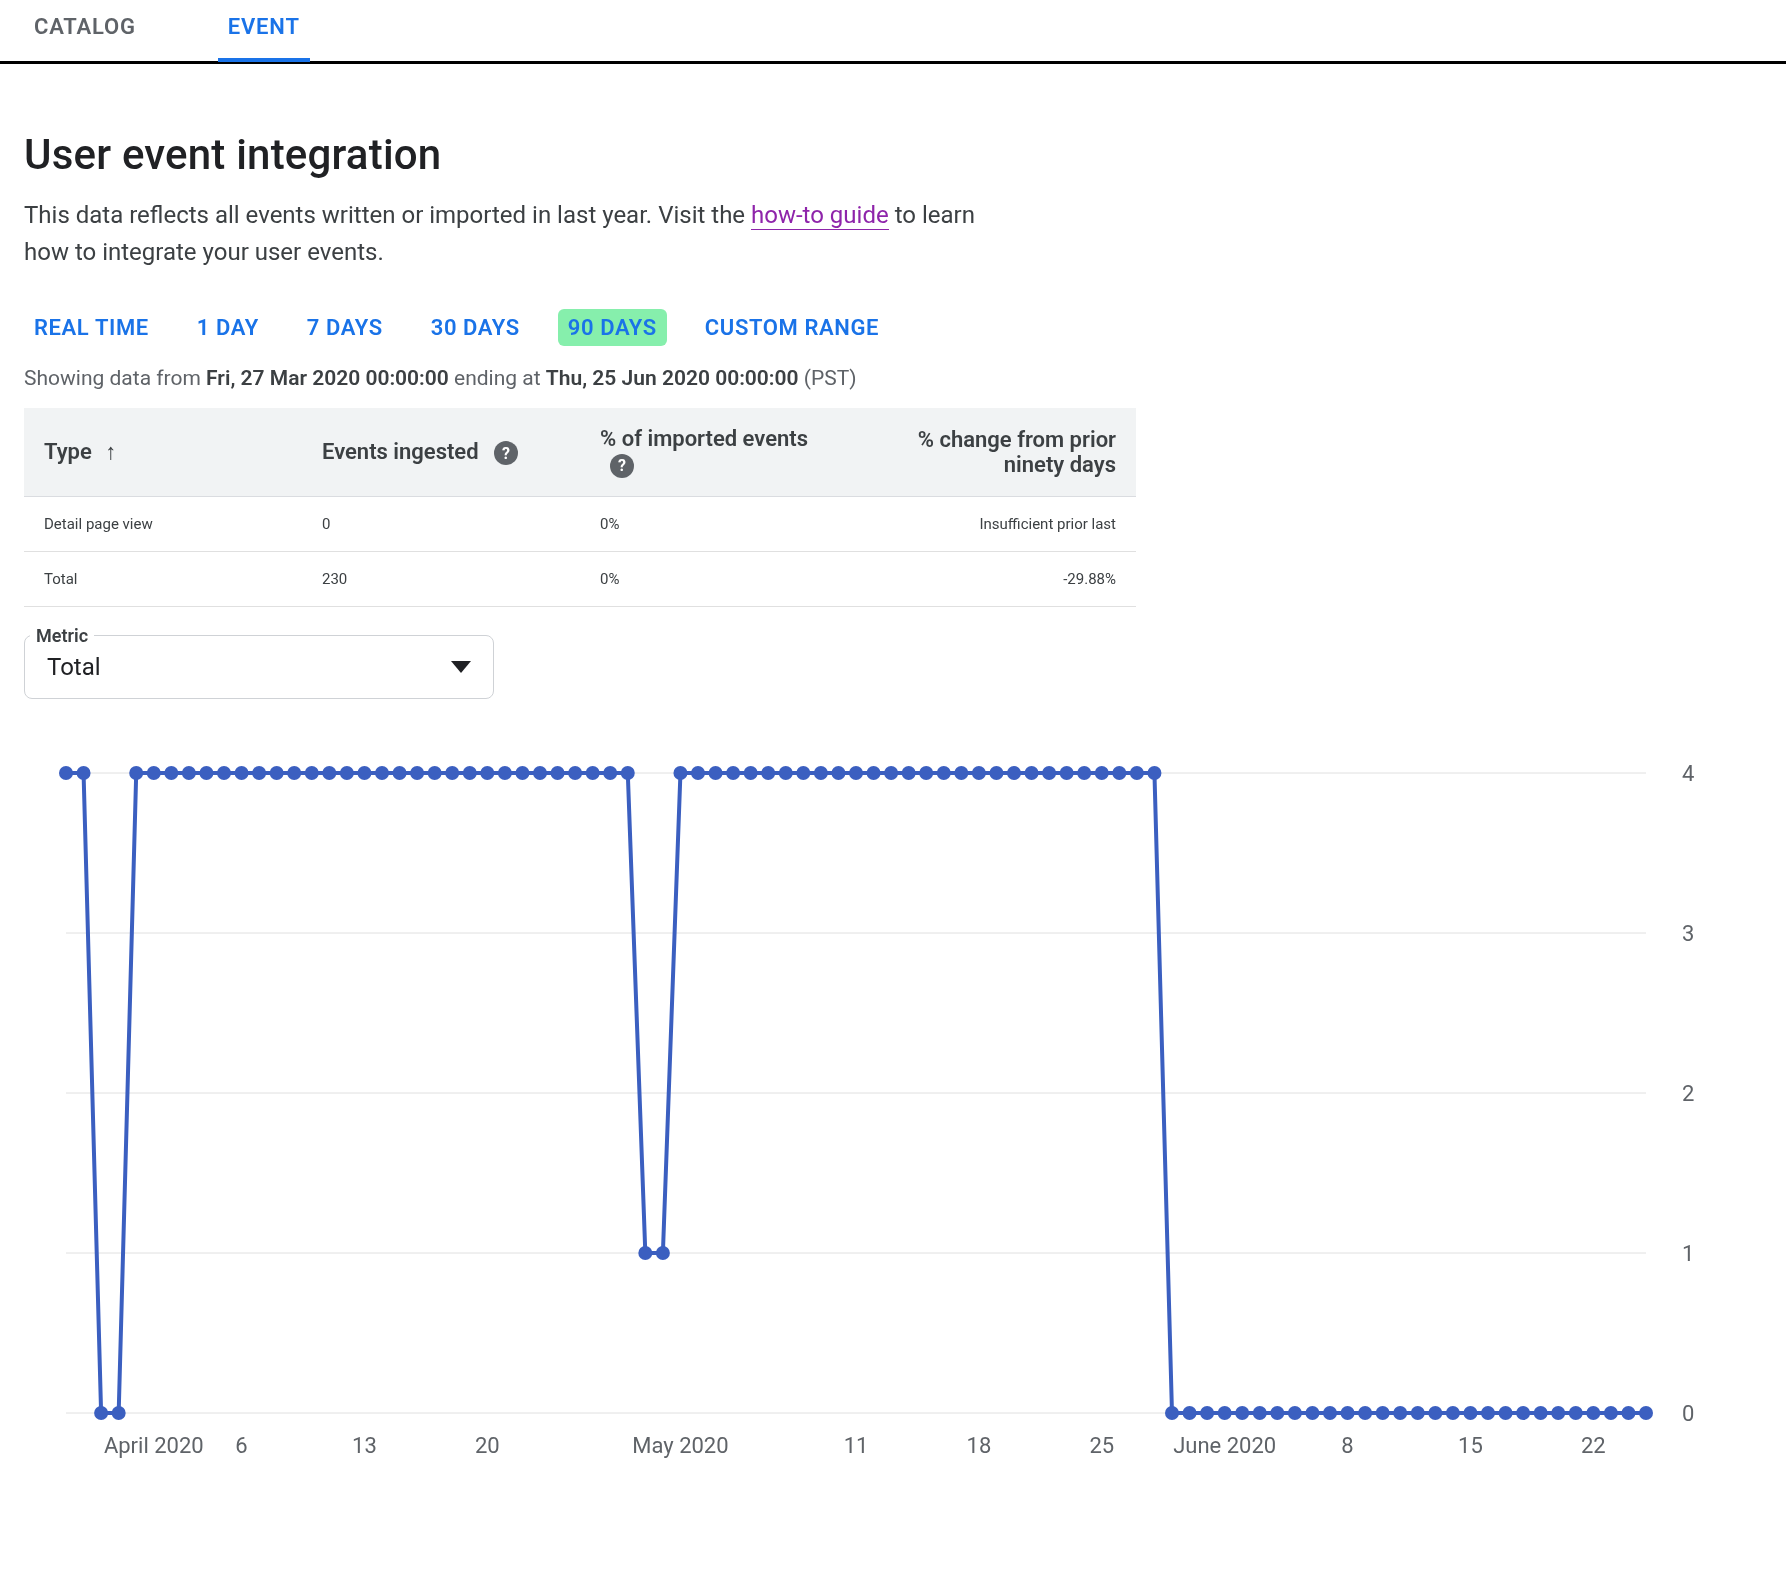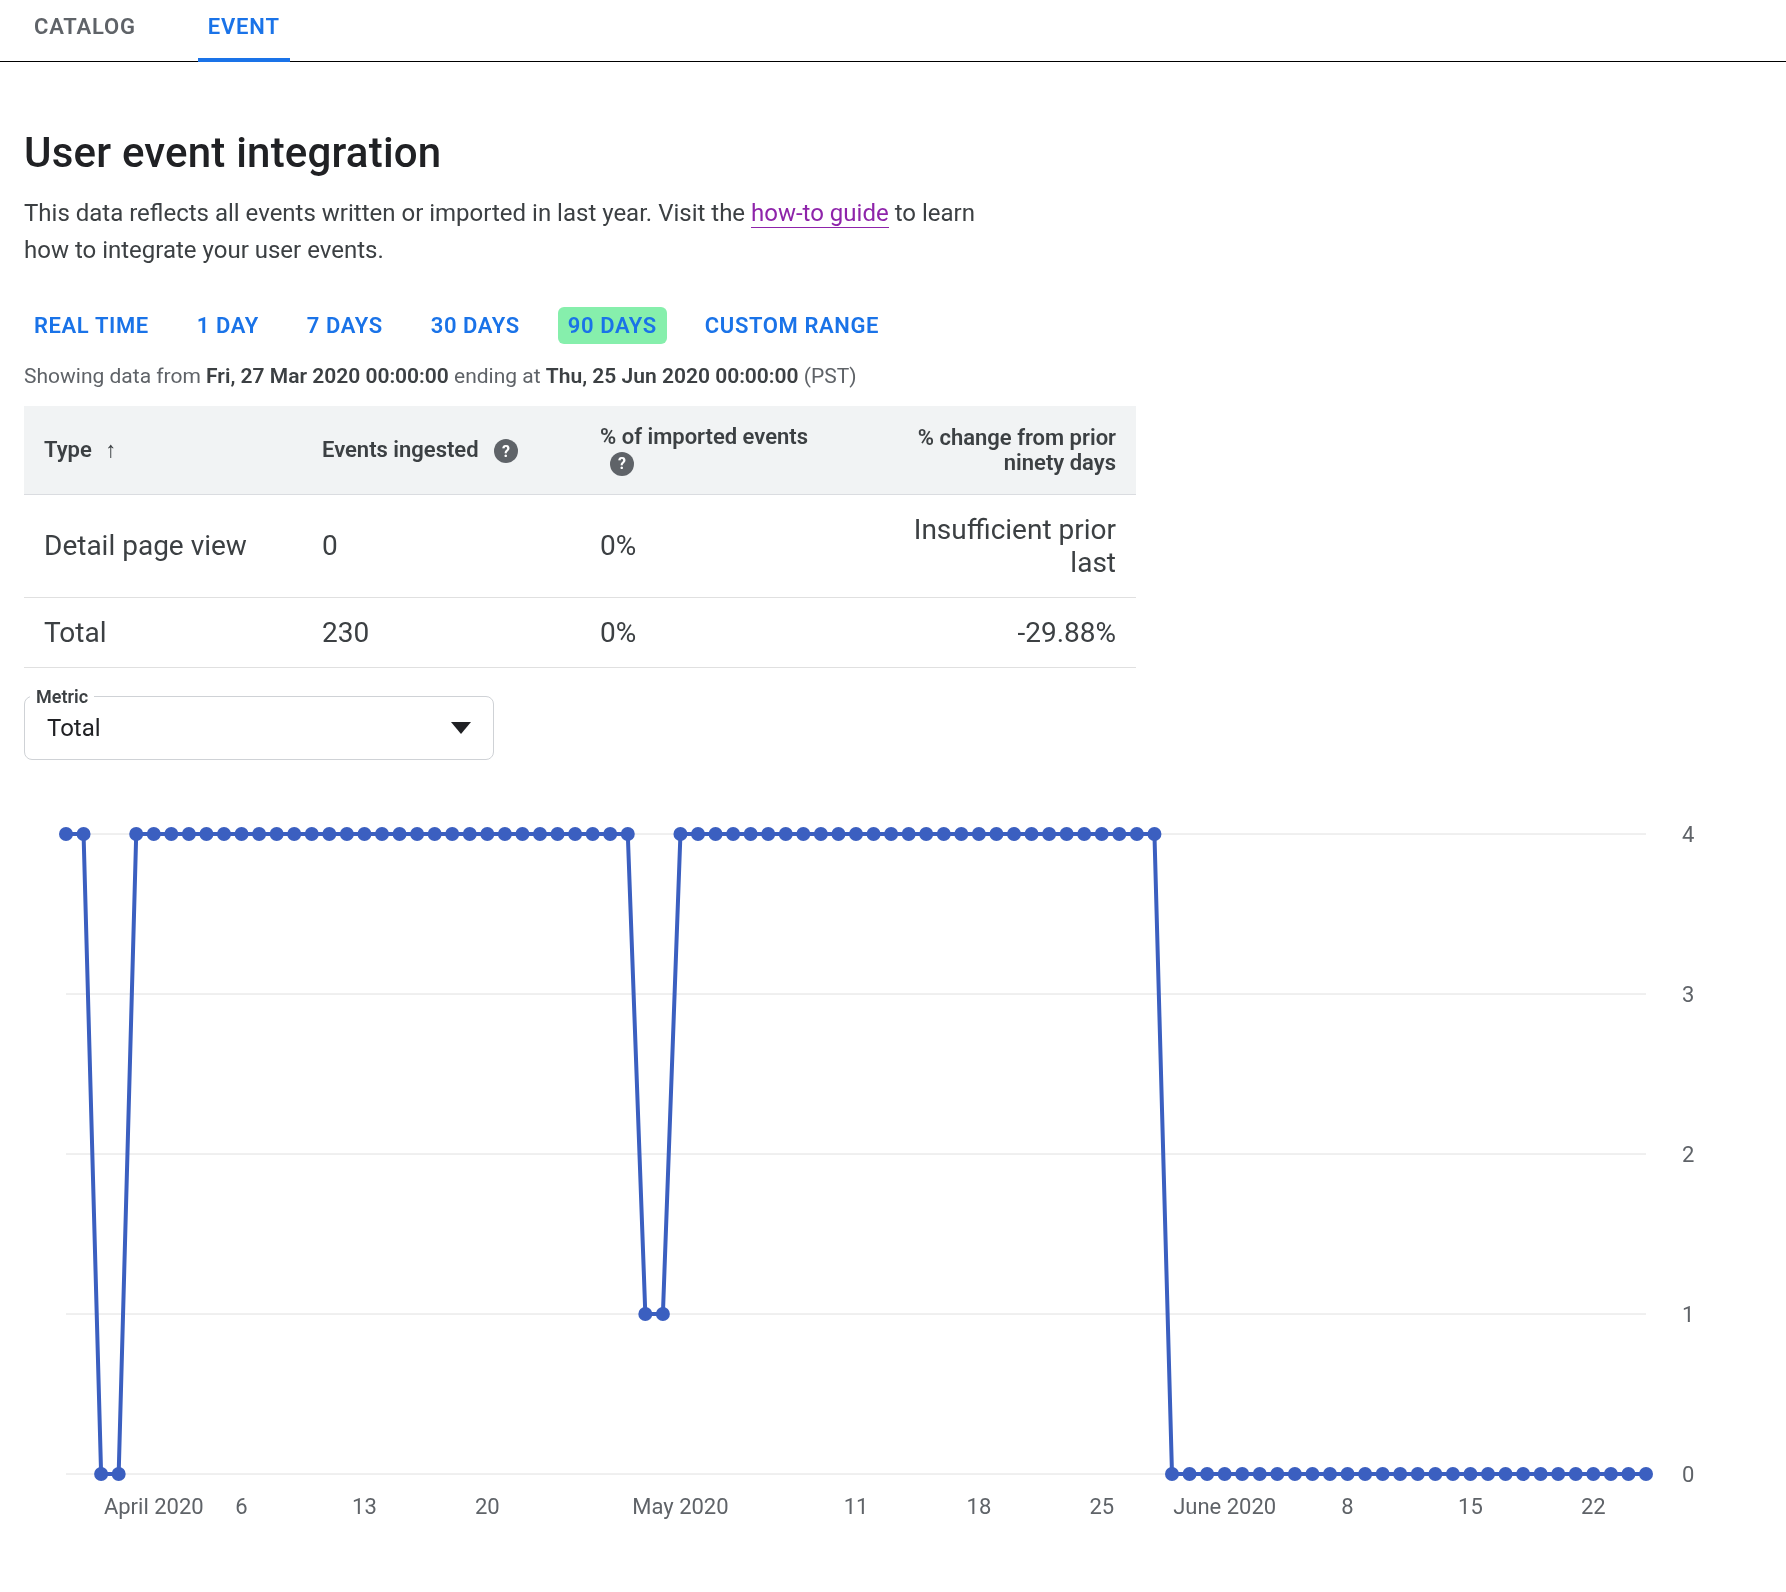--- a/index.html
+++ b/index.html
@@ -1,20 +1,20 @@
 <!DOCTYPE html>
 <html><head>
 <meta charset="utf-8">
 <style>
   * { box-sizing: border-box; }
   html, body { margin: 0; padding: 0; font-family: Roboto, "Helvetica Neue", Arial, sans-serif; color: #202124; font-size: 18px; background: #fff; }
   .root { width: 1786px; position: relative; }
 
   
-  .tabs { display: flex; gap: 52px; padding: 0 24px; border-bottom: 1px solid #000000; }
+  .tabs { display: flex; gap: 72px; padding: 0 24px; border-bottom: 3px solid #000000; }
   .tab { padding: 14px 10px 22px 10px; font-weight: 600; letter-spacing: 0.8px; font-size: 22px; color: #5f6368; cursor: pointer; position: relative; }
   .tab.active { color: #1a73e8; }
   .tab.active::after { content: ""; position: absolute; left: 0; right: 0; bottom: -1px; height: 4px; background: #1a73e8; }
 
   
   .section { padding: 30px 24px 0 24px; max-width: 1160px; }
   h1 { margin: 36px 0 18px 0; font-size: 42px; font-weight: 500; letter-spacing: 0.2px; }
   .desc { font-size: 24px; line-height: 1.55; color: #3c4043; max-width: 990px; }
   .desc a { color: #8e24aa; text-decoration: none; border-bottom: 1px solid #8e24aa; }
 
@@ -23,21 +23,21 @@
   .range-pill { font-size: 22px; font-weight: 600; letter-spacing: 0.6px; color: #1a73e8; padding: 6px 10px; border-radius: 6px; cursor: pointer; white-space: nowrap; }
   .range-pill.selected { background: #86efac; }
 
   .showing { font-size: 21px; color: #5f6368; margin-bottom: 18px; }
   .showing b { color: #3c4043; font-weight: 600; }
 
   
   table.data { width: 100%; max-width: 1740px; border-collapse: collapse; }
   table.data th { background: #f1f3f4; text-align: left; font-weight: 600; font-size: 22px; padding: 18px 20px; color: #3c4043; border-bottom: 1px solid #dadce0; }
   table.data th.right { text-align: right; }
-  table.data td { padding: 18px 20px; font-size: 28px; color: #3c4043; border-bottom: 1px solid #e0e0e0; }
+  table.data td { padding: 18px 20px; font-size: 15px; color: #3c4043; border-bottom: 1px solid #e0e0e0; }
   table.data td.right { text-align: right; }
   .sort-arrow { display: inline-block; margin-left: 8px; font-size: 22px; font-weight: 800; }
   .help-icon { display: inline-flex; align-items: center; justify-content: center; width: 24px; height: 24px; border-radius: 50%; background: #5f6368; color: #fff; font-size: 16px; font-weight: 700; margin-left: 10px; vertical-align: middle; }
 
   
   .metric-dd { position: relative; display: inline-block; margin-top: 28px; }
   .metric-label { position: absolute; top: -10px; left: 6px; background: #fff; padding: 0 6px; font-size: 18px; font-weight: 600; color: #3c4043; }
   .metric-box { width: 470px; height: 64px; border: 1px solid #cfd2d6; border-radius: 8px; display: flex; align-items: center; justify-content: space-between; padding: 0 22px; font-size: 24px; color: #202124; cursor: pointer; }
   .metric-box .caret { width: 0; height: 0; border-left: 10px solid transparent; border-right: 10px solid transparent; border-top: 12px solid #202124; }
 

